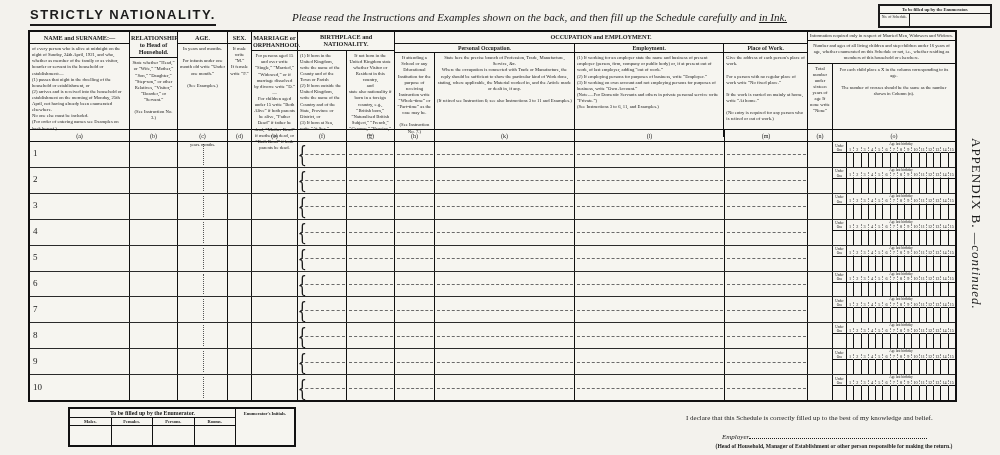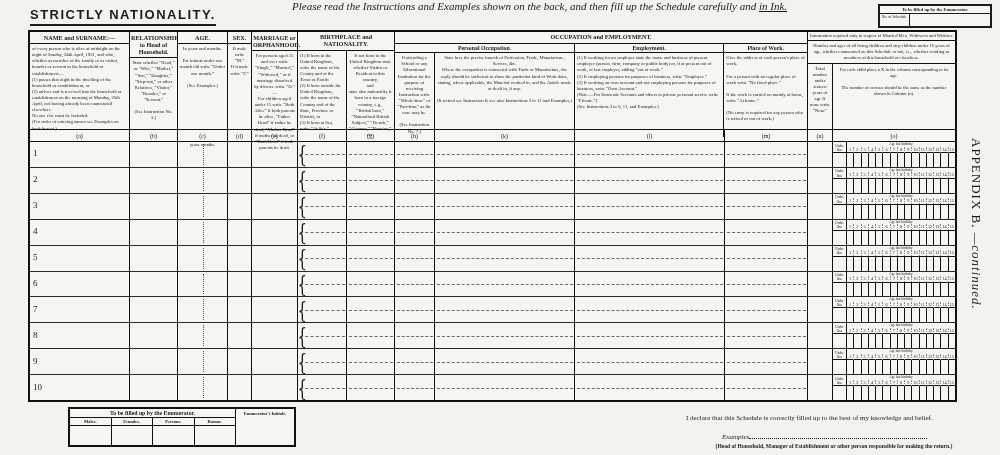--- a/index.html
+++ b/index.html
@@ -3,21 +3,21 @@
 <meta charset="utf-8">
 <style>
   * { box-sizing: border-box; margin: 0; padding: 0; }
   html,body { width:1000px; height:455px; }
   body { position:relative; background:#f3f2ed; color:#1b1b1b;
          font-family:"Liberation Serif", serif; overflow:hidden; }
 
   
   .confidential { position:absolute; left:30px; top:7px; font-family:"Liberation Sans",sans-serif;
     font-weight:bold; font-size:13px; letter-spacing:1.5px; border-bottom:2.5px solid #1b1b1b; padding-bottom:2px;}
-  .top-instruction { position:absolute; left:292px; top:0; font-style:italic; font-size:11px; white-space:nowrap;}
+  .top-instruction { position:absolute; left:292px; top:11px; font-style:italic; font-size:11px; white-space:nowrap;}
   .top-instruction .ink { text-decoration:underline; }
   .sched-box { position:absolute; left:878px; top:4px; width:114px; height:24px; border:2px solid #1b1b1b; background:#f6f5f0;}
   .sched-box .t { font-size:4.5px; font-weight:bold; text-align:center; border-bottom:1px solid #1b1b1b; height:8px; line-height:8px;}
   .sched-box .r { display:flex; height:12px; }
   .sched-box .lbl { width:30px; border-right:1px solid #1b1b1b; font-size:3.8px; line-height:1.2; text-align:center; padding-top:1px;}
   .sched-box .empty { flex:1; }
 
   
   .appendix { position:absolute; left:968px; top:138px; writing-mode:vertical-rl;
     font-size:13px; letter-spacing:1px; white-space:nowrap; }
@@ -872,14 +872,14 @@
       <div class="enum-cell"></div>
       <div class="enum-cell"></div>
       <div class="enum-cell"></div>
       <div class="enum-cell"></div>
     </div>
   </div>
   <div class="enum-right">Enumerator's Initials.</div>
 </div>
 
 <div class="declaration">I declare that this Schedule is correctly filled up to the best of my knowledge and belief.</div>
-<div class="sig-line"><span>Examples</span><span class="sig-dots"></span></div>
+<div class="sig-line"><span>Employer</span><span class="sig-dots"></span></div>
 <div class="sig-note">(Head of Household, Manager of Establishment or other person responsible for making the return.)</div>
 
 </body></html>

